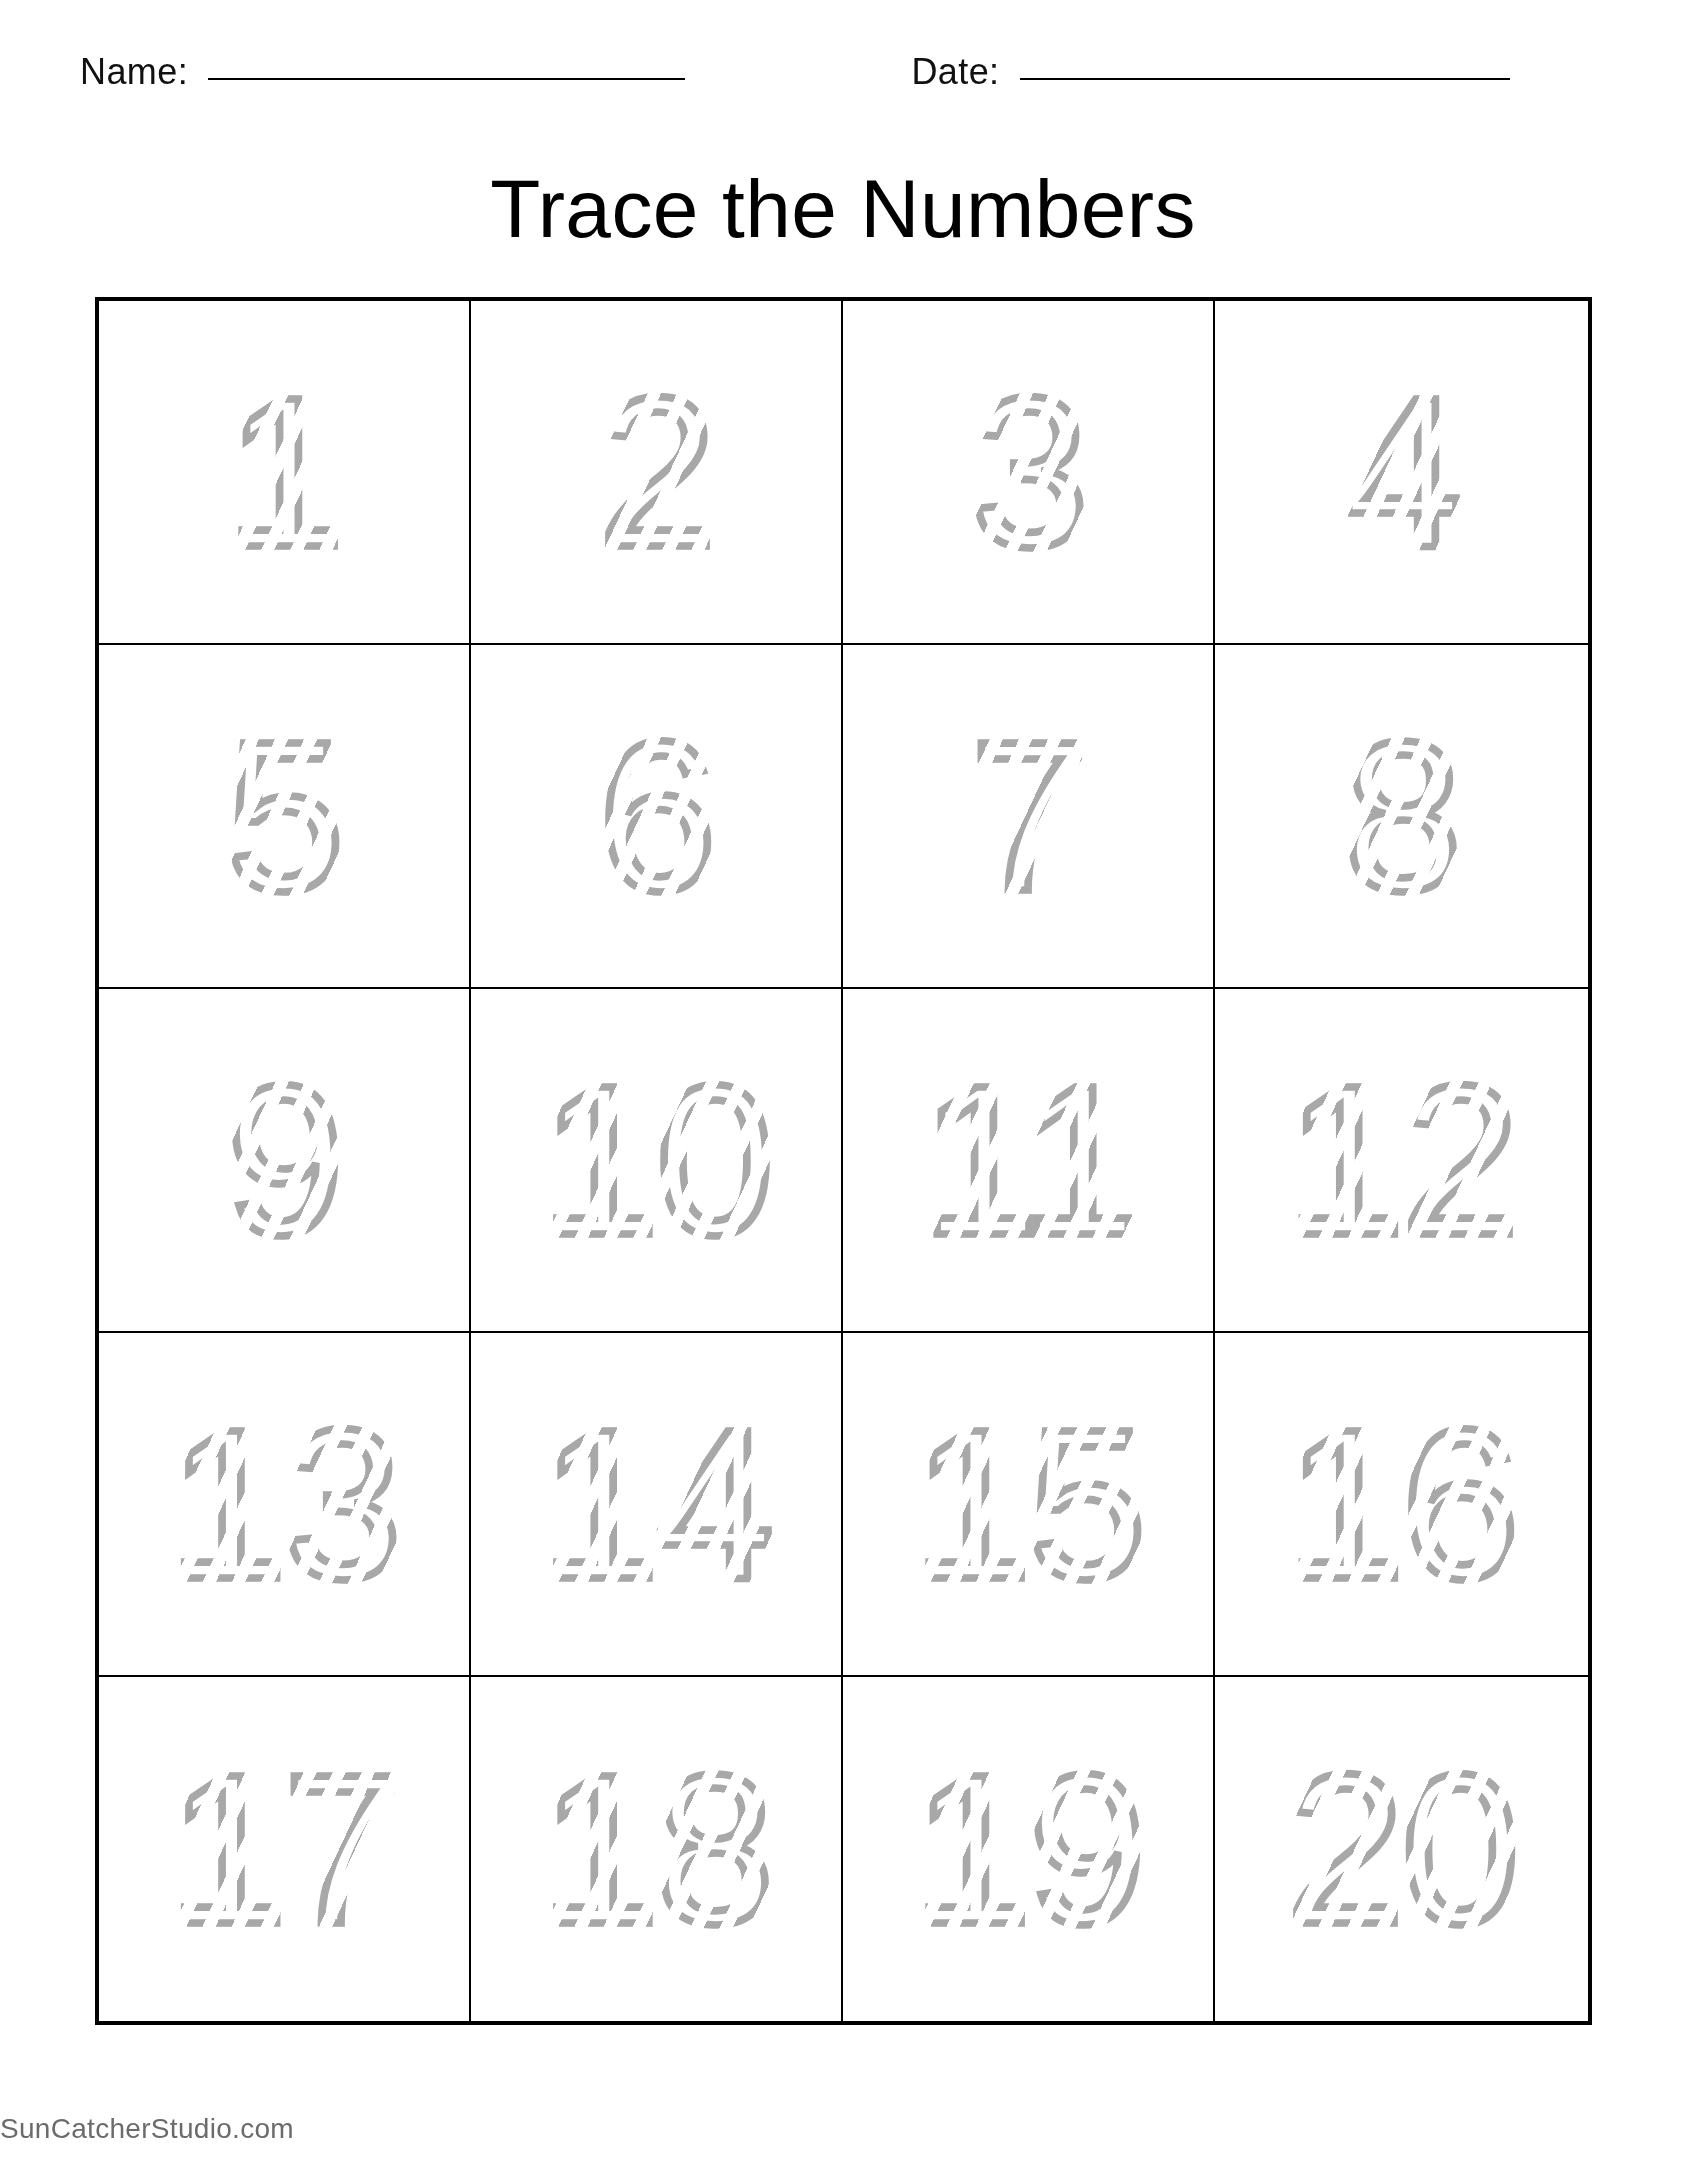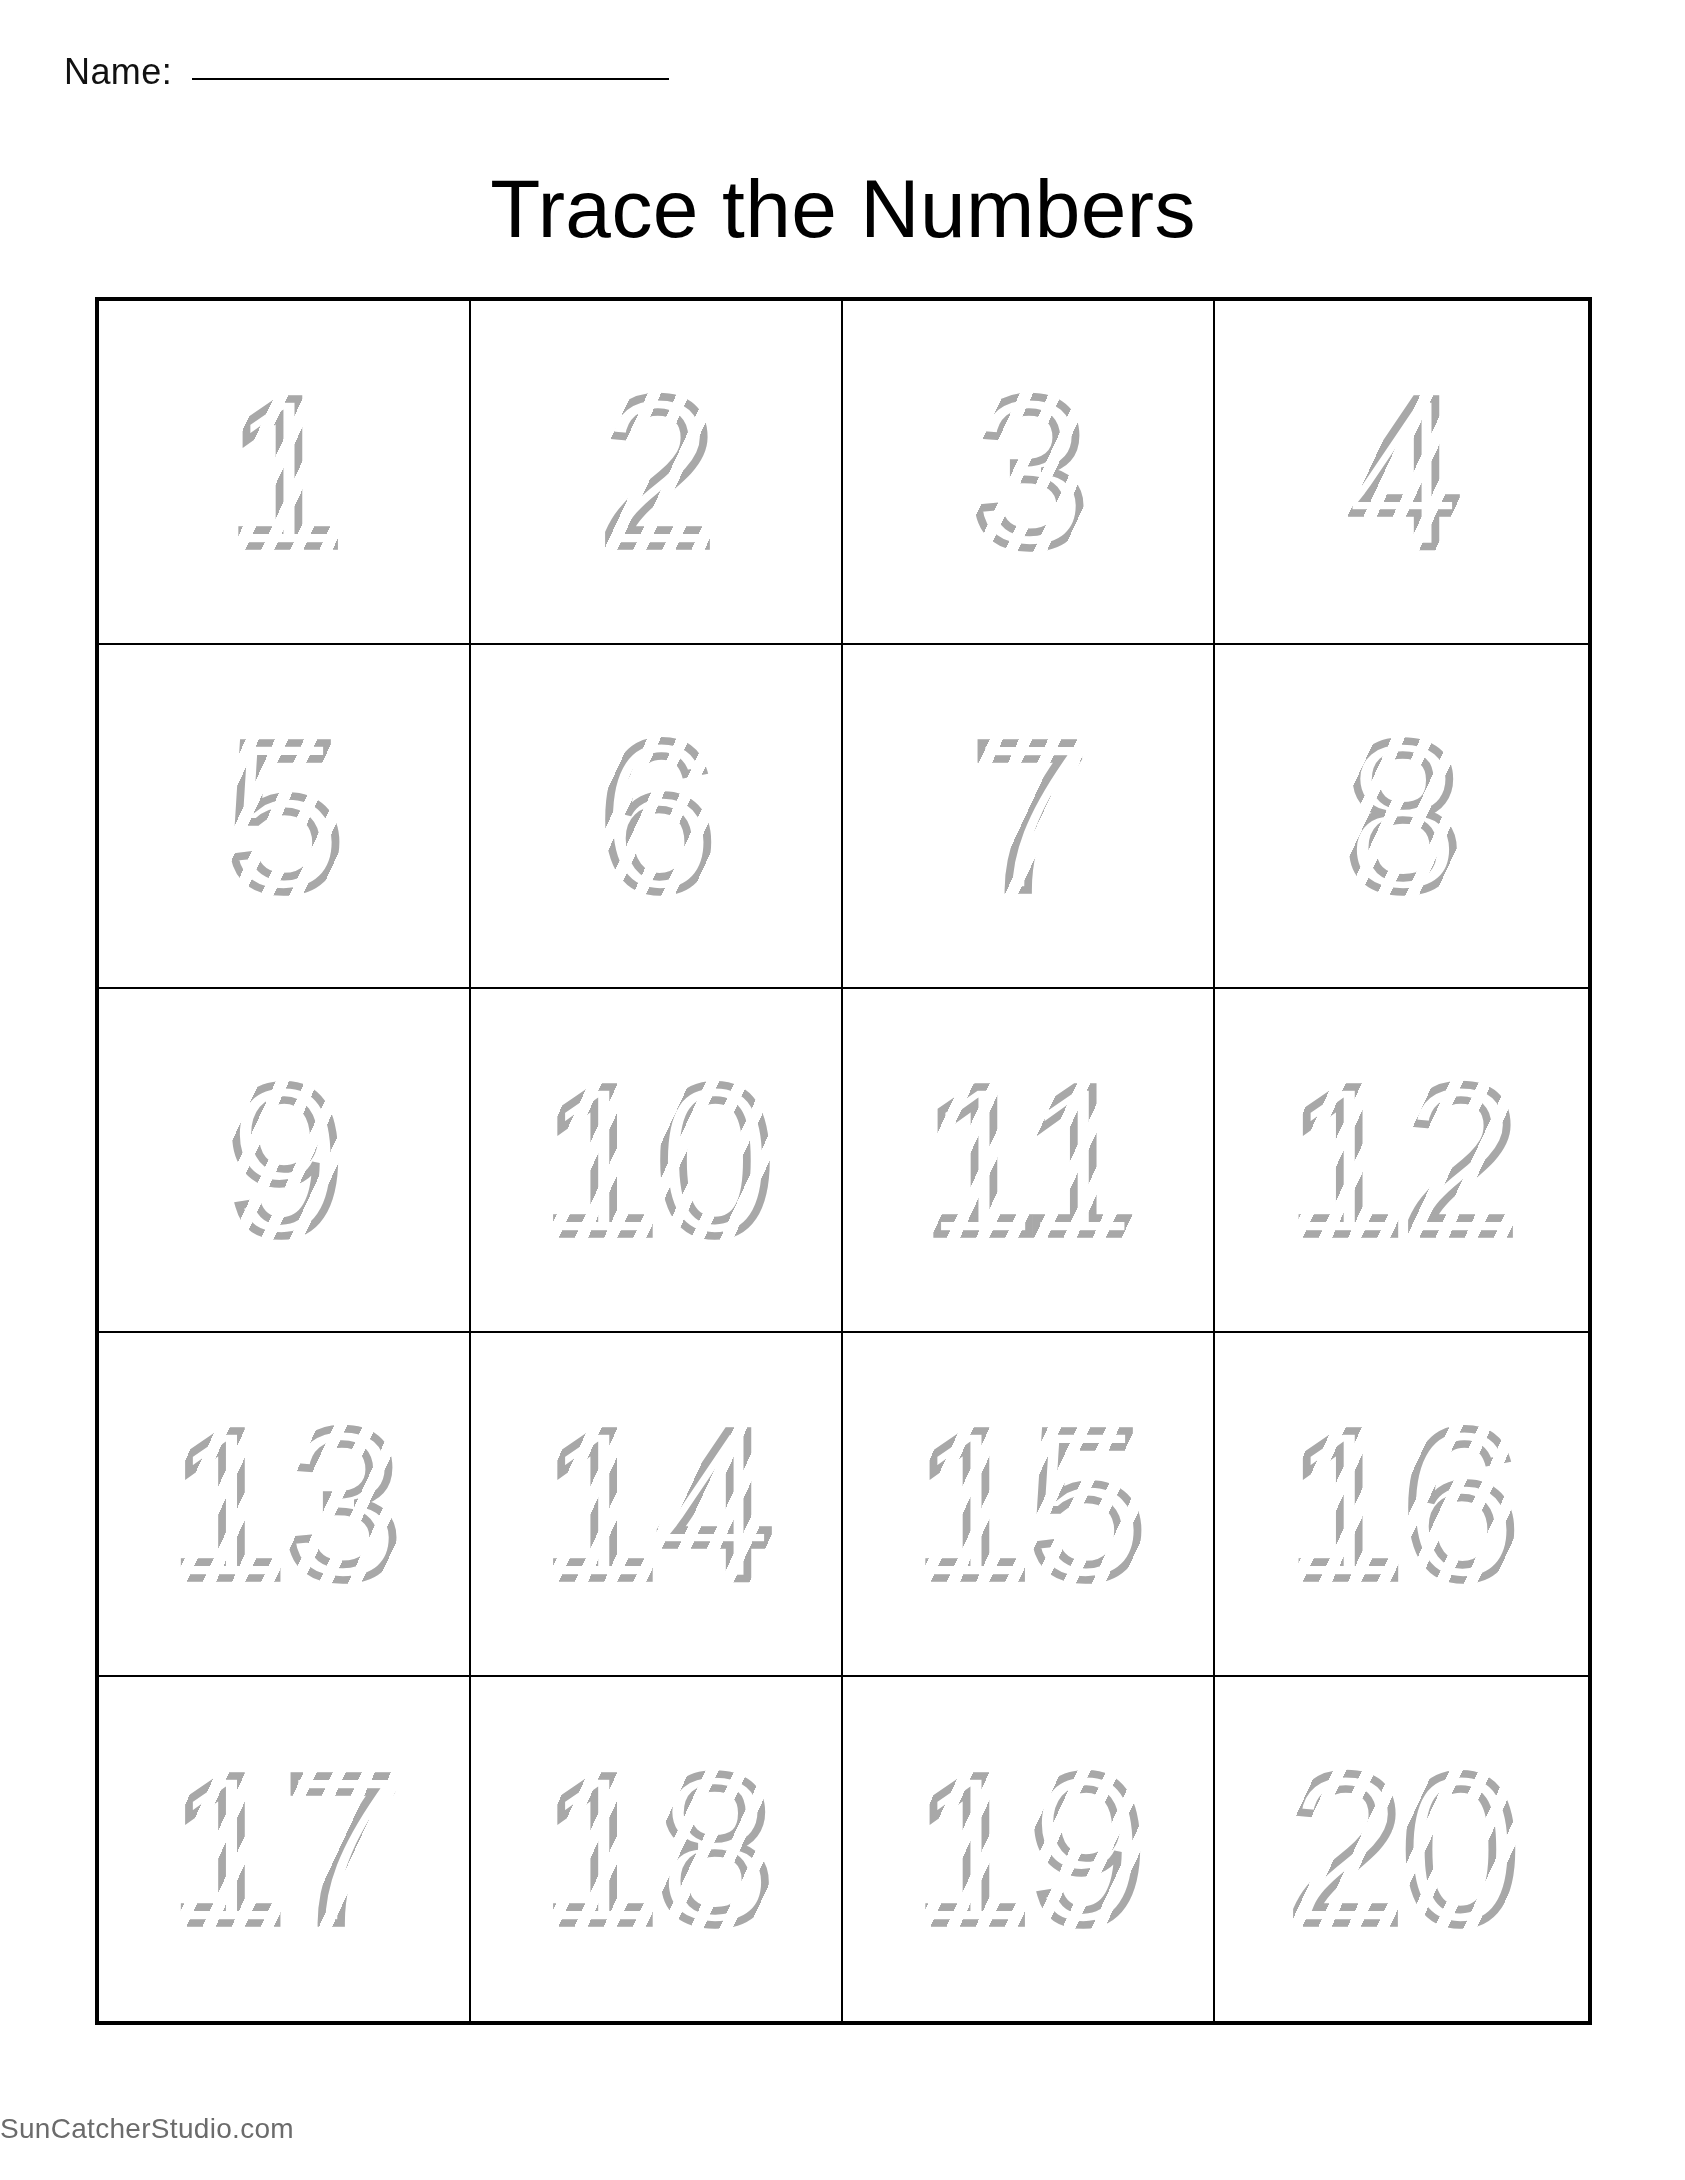--- a/index.html
+++ b/index.html
@@ -27,21 +27,21 @@
   
   .fields {
     display: flex;
     align-items: flex-end;
     padding: 53px 0 0 0;
   }
   .field {
     display: flex;
     align-items: flex-end;
   }
-  .field.name { margin-left: 64px; }
+  .field.name { margin-left: 80px; }
   .field.date { margin-left: 226px; }
 
   .field-label {
     font-size: 36px;
     line-height: 37px;
     letter-spacing: 0.4px;
     color: #111111;
     white-space: nowrap;
   }
   .field-rule {
@@ -135,20 +135,24 @@
 </head>
 <body>
 
 <div class="page">
 
   <div class="fields">
     <div class="field name">
       <span class="field-label">Name:</span>
       <span class="field-rule"></span>
     </div>
+    <div class="field date">
+      <span class="field-label">Date:</span>
+      <span class="field-rule"></span>
+    </div>
   </div>
 
   <div class="title">Trace the Numbers</div>
 
   <div class="grid-wrap">
     <div class="grid" id="trace-grid">
         <div class="cell">
           <div class="trace-cell">
             <span class="trace-num">1</span>
             <span class="dash-mask"></span>

